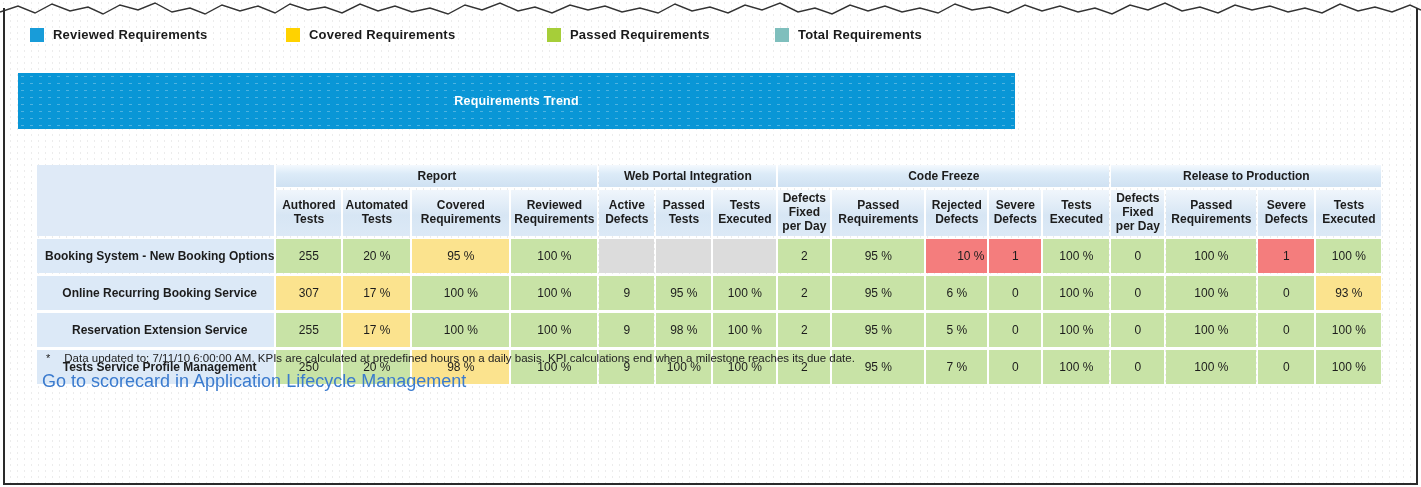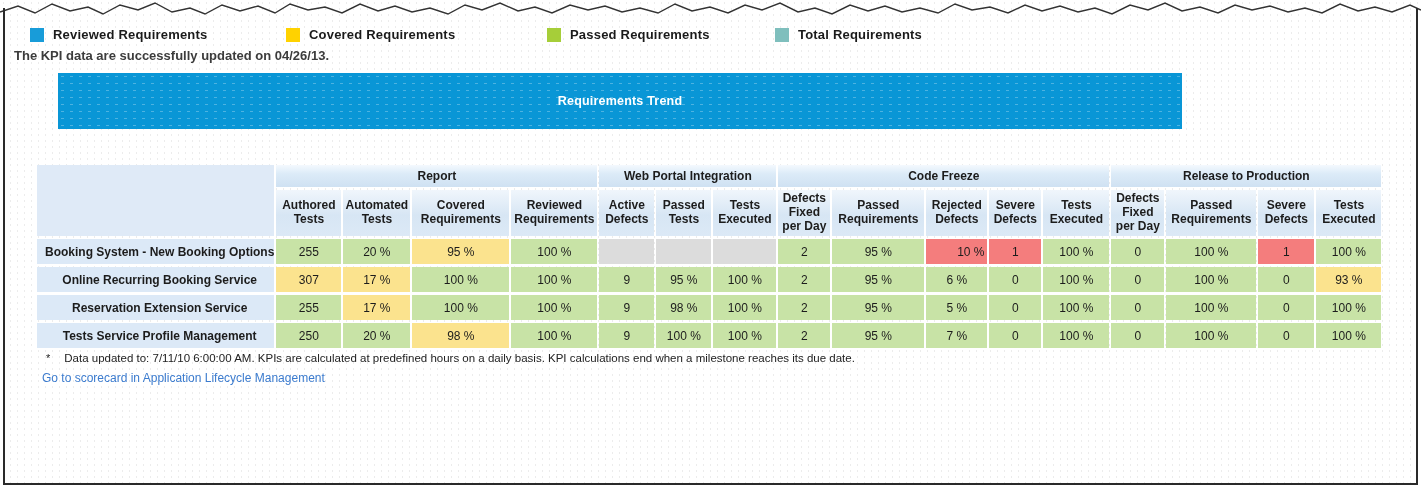--- a/index.html
+++ b/index.html
@@ -35,21 +35,21 @@
   }
 
   
   .banner {
     position: absolute;
     background-color: #0996d6;
     background-image: radial-gradient(rgba(255,255,255,0.28) 1px, transparent 1.2px);
     background-size: 9px 7px;
     display: flex; align-items: center; justify-content: center;
   }
-  .banner-top { left: 18px; top: 73px; width: 1124px; height: 56px; margin-left: 40px; }
+  .banner-top { left: 18px; top: 73px; width: 997px; height: 56px; }
   .banner-bottom { left: 14px; top: 404px; width: 1394px; height: 52px; }
   .banner-label { color: #ffffff; font-size: 12.5px; font-weight: bold; letter-spacing: 0.2px; }
 
   .scorecard-title {
     position: absolute; left: 35px; top: 143px; width: 1342px;
     text-align: center; font-size: 14.5px; font-weight: bold; color: #000000;
   }
 
   
   table.scorecard {
@@ -65,21 +65,21 @@
   th.group {
     height: 22px; font-weight: bold;
     background: linear-gradient(180deg, #f4f9fe 0%, #dcebf8 40%, #cfe1f2 100%);
   }
   th.colhead {
     height: 46px; font-weight: bold; line-height: 1.15; padding: 1px 2px;
     background: linear-gradient(180deg, #f0f6fc 0%, #d7e6f4 55%, #dce9f6 100%);
   }
   th.rowlabel {
     background: #dce9f7; font-weight: bold; text-align: left;
-    padding-left: 8px; height: 25px; font-size: 12.5px; white-space: nowrap;
+    padding-left: 8px; height: 34px; font-size: 12.5px; white-space: nowrap;
   }
   td.cell { height: 25px; }
 </style>
 </head>
 <body>
 
 <div class="page">
 
   <svg class="torn-edge" viewBox="0 0 1421 20" preserveAspectRatio="none">
     <polyline fill="none" stroke="#333333" stroke-width="1.4" points="0,12 18,6 35,13 52,4 70,11 88,7 103,14 120,5 138,10 155,3 172,12 190,8 205,14 222,5 240,11 258,6 275,13 290,4 308,10 325,7 342,13 360,4 378,11 395,6 412,12 430,8 448,14 465,5 482,10 500,3 518,11 535,7 552,13 570,5 588,10 605,6 622,12 640,8 658,13 675,4 692,11 710,7 728,13 745,5 762,10 780,3 798,12 815,8 832,14 850,5 868,11 885,6 902,12 920,8 938,13 955,4 972,10 990,7 1008,13 1025,5 1042,11 1060,6 1078,12 1095,8 1112,14 1130,5 1148,10 1165,3 1182,11 1200,7 1218,13 1235,5 1252,10 1270,6 1288,12 1305,8 1322,13 1340,4 1358,11 1375,7 1392,12 1410,5 1421,10"></polyline>
@@ -97,21 +97,20 @@
   </div>
   <div class="legend-item" style="left:547px">
     <span class="legend-swatch" style="background-color: rgb(166, 206, 57);"></span>
     <span class="legend-label">Passed Requirements</span>
   </div>
   <div class="legend-item" style="left:775px">
     <span class="legend-swatch" style="background-color: rgb(127, 191, 189);"></span>
     <span class="legend-label">Total Requirements</span>
   </div>
 
-  <div class="status-message">The KPI data are successfully updated on 04/26/13.</div>
 
   <div class="banner banner-top">
     <span class="banner-label">Requirements Trend</span>
   </div>
 
 
   <table class="scorecard">
     <colgroup id="sc-colgroup">
         <col style="width: 235px;">
         <col style="width: 65px;">
@@ -236,16 +235,16 @@
           <td class="cell" style="background-color: rgb(200, 227, 166);">100 %</td>
         </tr>
       </tbody>
   </table>
 
   <div style="position:absolute; left:46px; top:352px; display:flex; gap:14px;">
     <span style="font-size:11px; color:#222;">*</span>
     <span style="font-size:11.5px; color:#222;">Data updated to: 7/11/10 6:00:00 AM. KPIs are calculated at predefined hours on a daily basis. KPI calculations end when a milestone reaches its due date.</span>
   </div>
 
-  <a href="#" style="position:absolute; left:42px; top:371px; font-size:12px; color:#3b7bce; text-decoration:none;">Go to scorecard in Application Lifecycle Management</a>
+  <a href="#" style="position:absolute; left:42px; top:371px; font-size:18px; color:#3b7bce; text-decoration:none;">Go to scorecard in Application Lifecycle Management</a>
 
 
 </div>
 
 </body></html>

